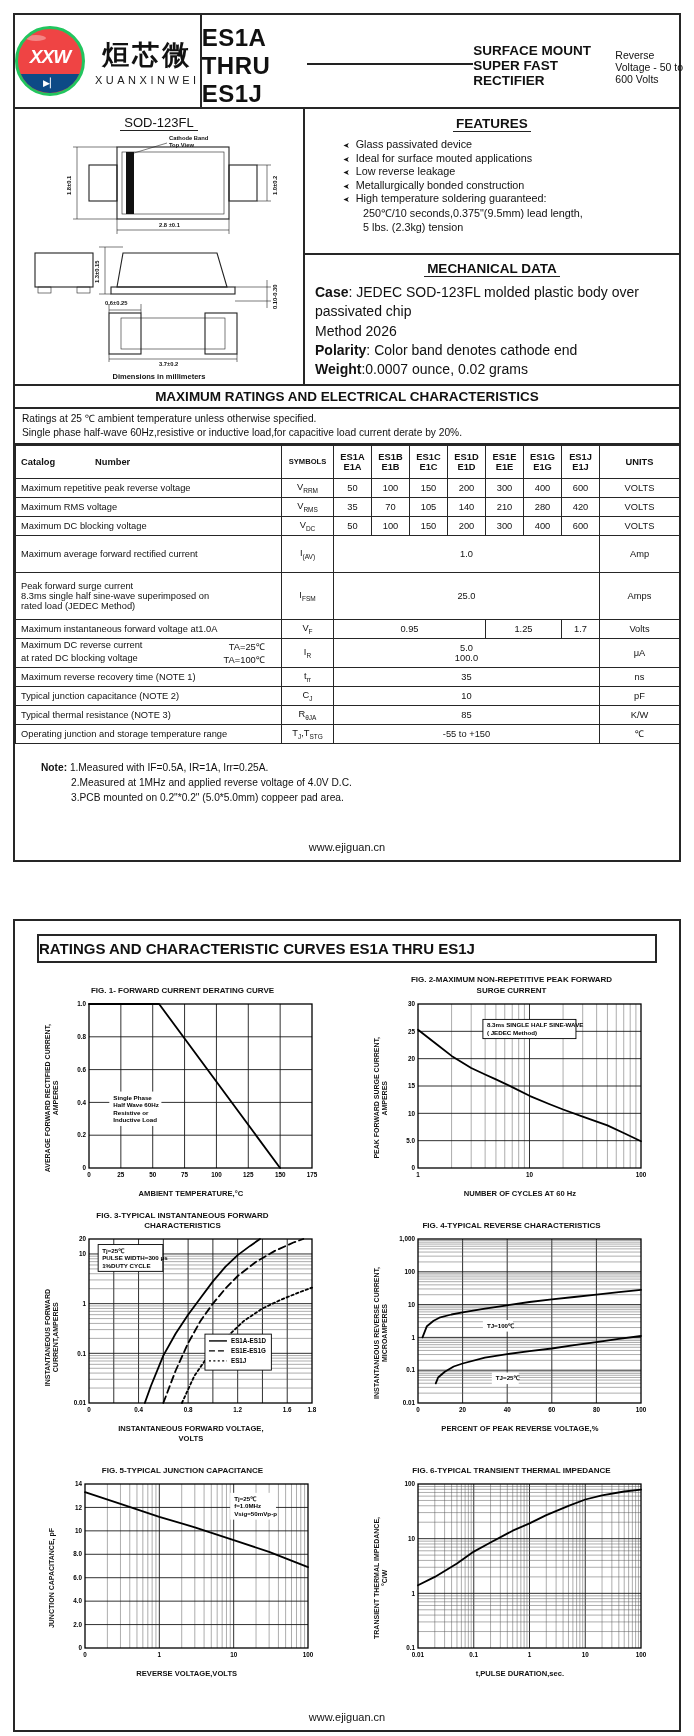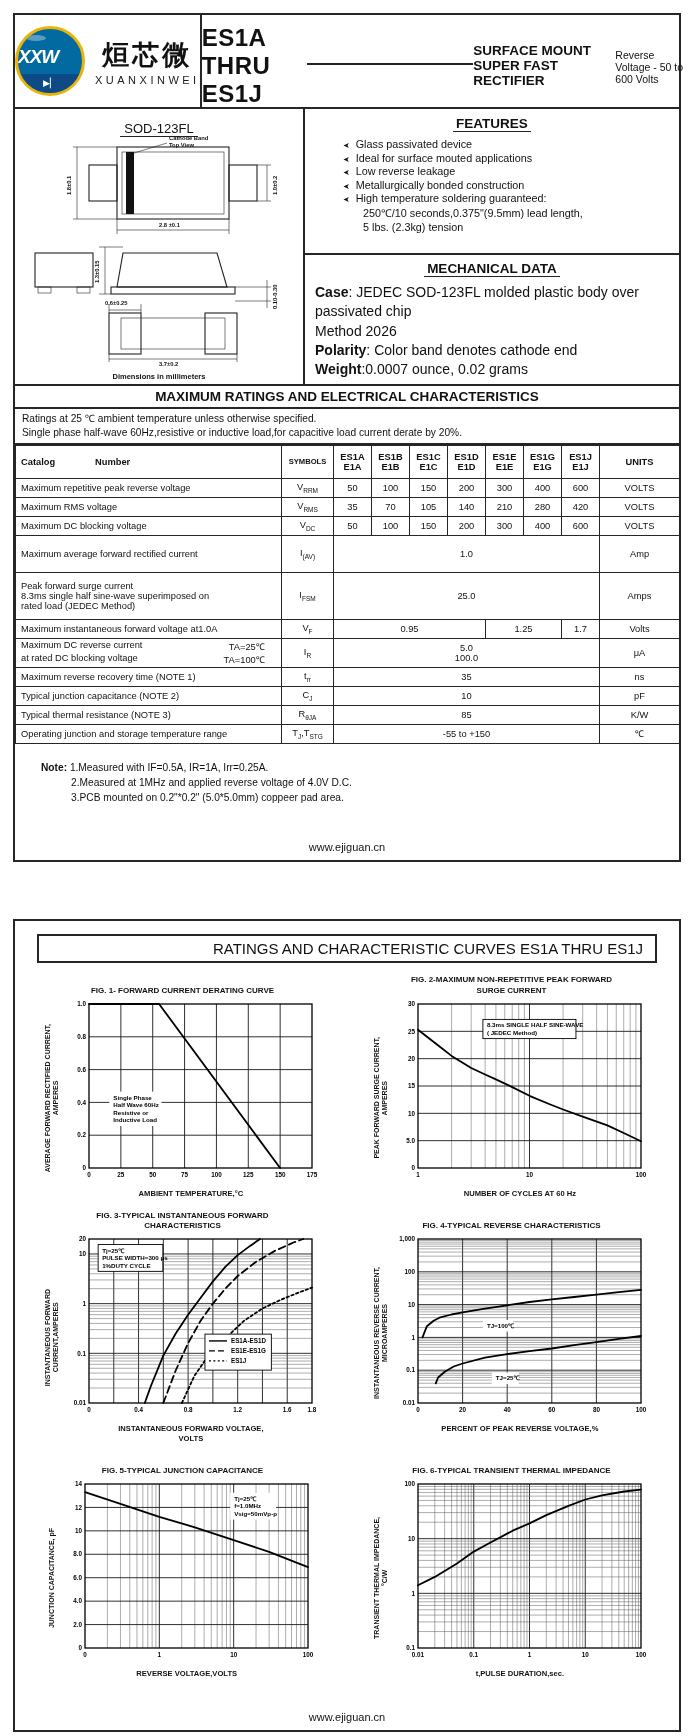--- a/index.html
+++ b/index.html
@@ -5,39 +5,39 @@
   html,body{margin:0;padding:0}
   body{width:694px;height:1736px;position:relative;background:#fff;color:#111;
        font-family:"Liberation Sans",sans-serif;-webkit-font-smoothing:antialiased}
   .page{position:absolute;left:13px;width:668px;border:2px solid #262626;background:#fff;box-sizing:border-box}
   #page1{top:13px;height:849px}
   #page2{top:919px;height:813px}
 
   
   .hdr{display:flex;border-bottom:2px solid #262626;height:94px;box-sizing:border-box}
   .logo-cell{width:290px;border-right:2px solid #262626;display:flex;align-items:center;justify-content:center;gap:10px;box-sizing:border-box}
-  .logo-circle{width:64px;height:64px;border-radius:50%;background:#0369a1;border:3px solid #eab308;
-       position:relative;overflow:hidden;display:flex;flex-direction:column;justify-content:center;flex:0 0 auto}
+  .logo-circle{width:64px;height:64px;border-radius:50%;background:#ef4444;border:3px solid #22c55e;
+       position:relative;overflow:hidden;display:flex;flex-direction:column;align-items:center;justify-content:center;flex:0 0 auto}
   .logo-letters{color:#fff;font-weight:bold;font-style:italic;font-size:19px;letter-spacing:-1px;margin-top:-8px;z-index:2}
   .logo-band{position:absolute;bottom:0;left:0;width:100%;height:30%;background:#0d4a86;display:flex;align-items:center;justify-content:center}
   .logo-diode{color:#fff;font-size:9px;letter-spacing:0}
   .logo-gloss{position:absolute;top:6px;left:8px;width:20px;height:6px;background:rgba(255,255,255,.35);border-radius:50%}
   .brand-txt{display:flex;flex-direction:column;align-items:center}
   .brand-cn{font-size:27px;font-weight:bold;letter-spacing:3px;font-family:"DejaVu Sans","Liberation Sans",sans-serif}
   .brand-en{font-size:11px;letter-spacing:3.5px;margin-top:1px;color:#1a1a1a}
   .title-cell{flex:1;display:flex;flex-direction:row;align-items:center;padding-top:9px}
   .main-title{font-size:24px;font-weight:bold;letter-spacing:.5px}
   .title-rule{width:330px;border-bottom:2px solid #222;margin:3px 0 7px}
   .sub-title{font-size:13.5px;font-weight:bold}
   .sub-line{font-size:10.5px;margin-top:3px;display:flex;gap:28px}
 
   
   .mid{display:flex;border-bottom:2px solid #262626;height:277px;box-sizing:border-box}
   .pkg-cell{width:290px;border-right:2px solid #262626;position:relative;box-sizing:border-box}
-  .pkg-title{text-align:center;font-size:13px;margin-top:12px}
+  .pkg-title{text-align:center;font-size:13px;margin-top:6px}
   .pkg-title span{border-bottom:1.5px solid #222;padding:0 4px}
   .pkg-caption{position:absolute;bottom:3px;width:100%;text-align:center;font-size:7.5px;font-weight:bold}
   svg.pkg{position:absolute;top:24px;left:6px}
   .pkg-line{stroke:#222;fill:none;stroke-width:1.1}
   .pkg-thin{stroke:#222;fill:none;stroke-width:.6}
   .pkg-dim{font-size:5.8px;font-weight:bold;fill:#111}
   .right-col{flex:1;display:flex;flex-direction:column;box-sizing:border-box}
   .features{height:146px;padding:5px 24px;border-bottom:2px solid #262626;box-sizing:border-box}
   .sec-h{text-align:center;font-weight:bold;font-size:13.5px;margin:2px 0 7px}
   .sec-h span{border-bottom:1.5px solid #222;padding:0 3px}
@@ -62,21 +62,21 @@
   #ratings-table tbody tr:nth-child(4) td{height:34px}
   #ratings-table tbody tr:nth-child(5) td{height:44px}
   #ratings-table sub{font-size:6.5px}
   .lbl-flex{display:flex;justify-content:space-between;padding-right:14px}
   .notes{margin:16px 12px 0 26px;font-size:10.2px;line-height:1.5}
   .notes .n2{margin-left:30px}
   .pfooter{position:absolute;bottom:7px;left:0;width:100%;text-align:center;font-size:11px}
   .pfooter a{color:#111;text-decoration:none}
 
   
-  .p2banner{margin:13px 22px 12px;border:2px solid #262626;text-align:right;font-weight:normal;font-size:15px;padding:4px 12px}
+  .p2banner{margin:13px 22px 12px;border:2px solid #262626;text-align:left;font-weight:bold;font-size:15px;padding:4px 0}
   .figs{display:grid;grid-template-columns:1fr 1fr;column-gap:2px;row-gap:12px;padding:0 4px}
   .fig{display:flex;flex-direction:column;align-items:center}
   .fig-title{font-size:8px;font-weight:bold;text-align:center;white-space:pre-line;line-height:1.3;min-height:21px;display:flex;align-items:flex-end;justify-content:center}
   .fig-row{display:flex;align-items:center;margin-top:1px}
   .fig-ylab{writing-mode:vertical-rl;transform:rotate(180deg);font-size:7px;font-weight:bold;text-align:center;white-space:pre-line;line-height:1.2;max-height:190px}
   .fig-xlab{font-size:7.6px;font-weight:bold;text-align:center;white-space:pre-line;margin-top:0;line-height:1.25}
   svg.chart text{font-family:"Liberation Sans",sans-serif}
 </style>
 </head>
 <body>

